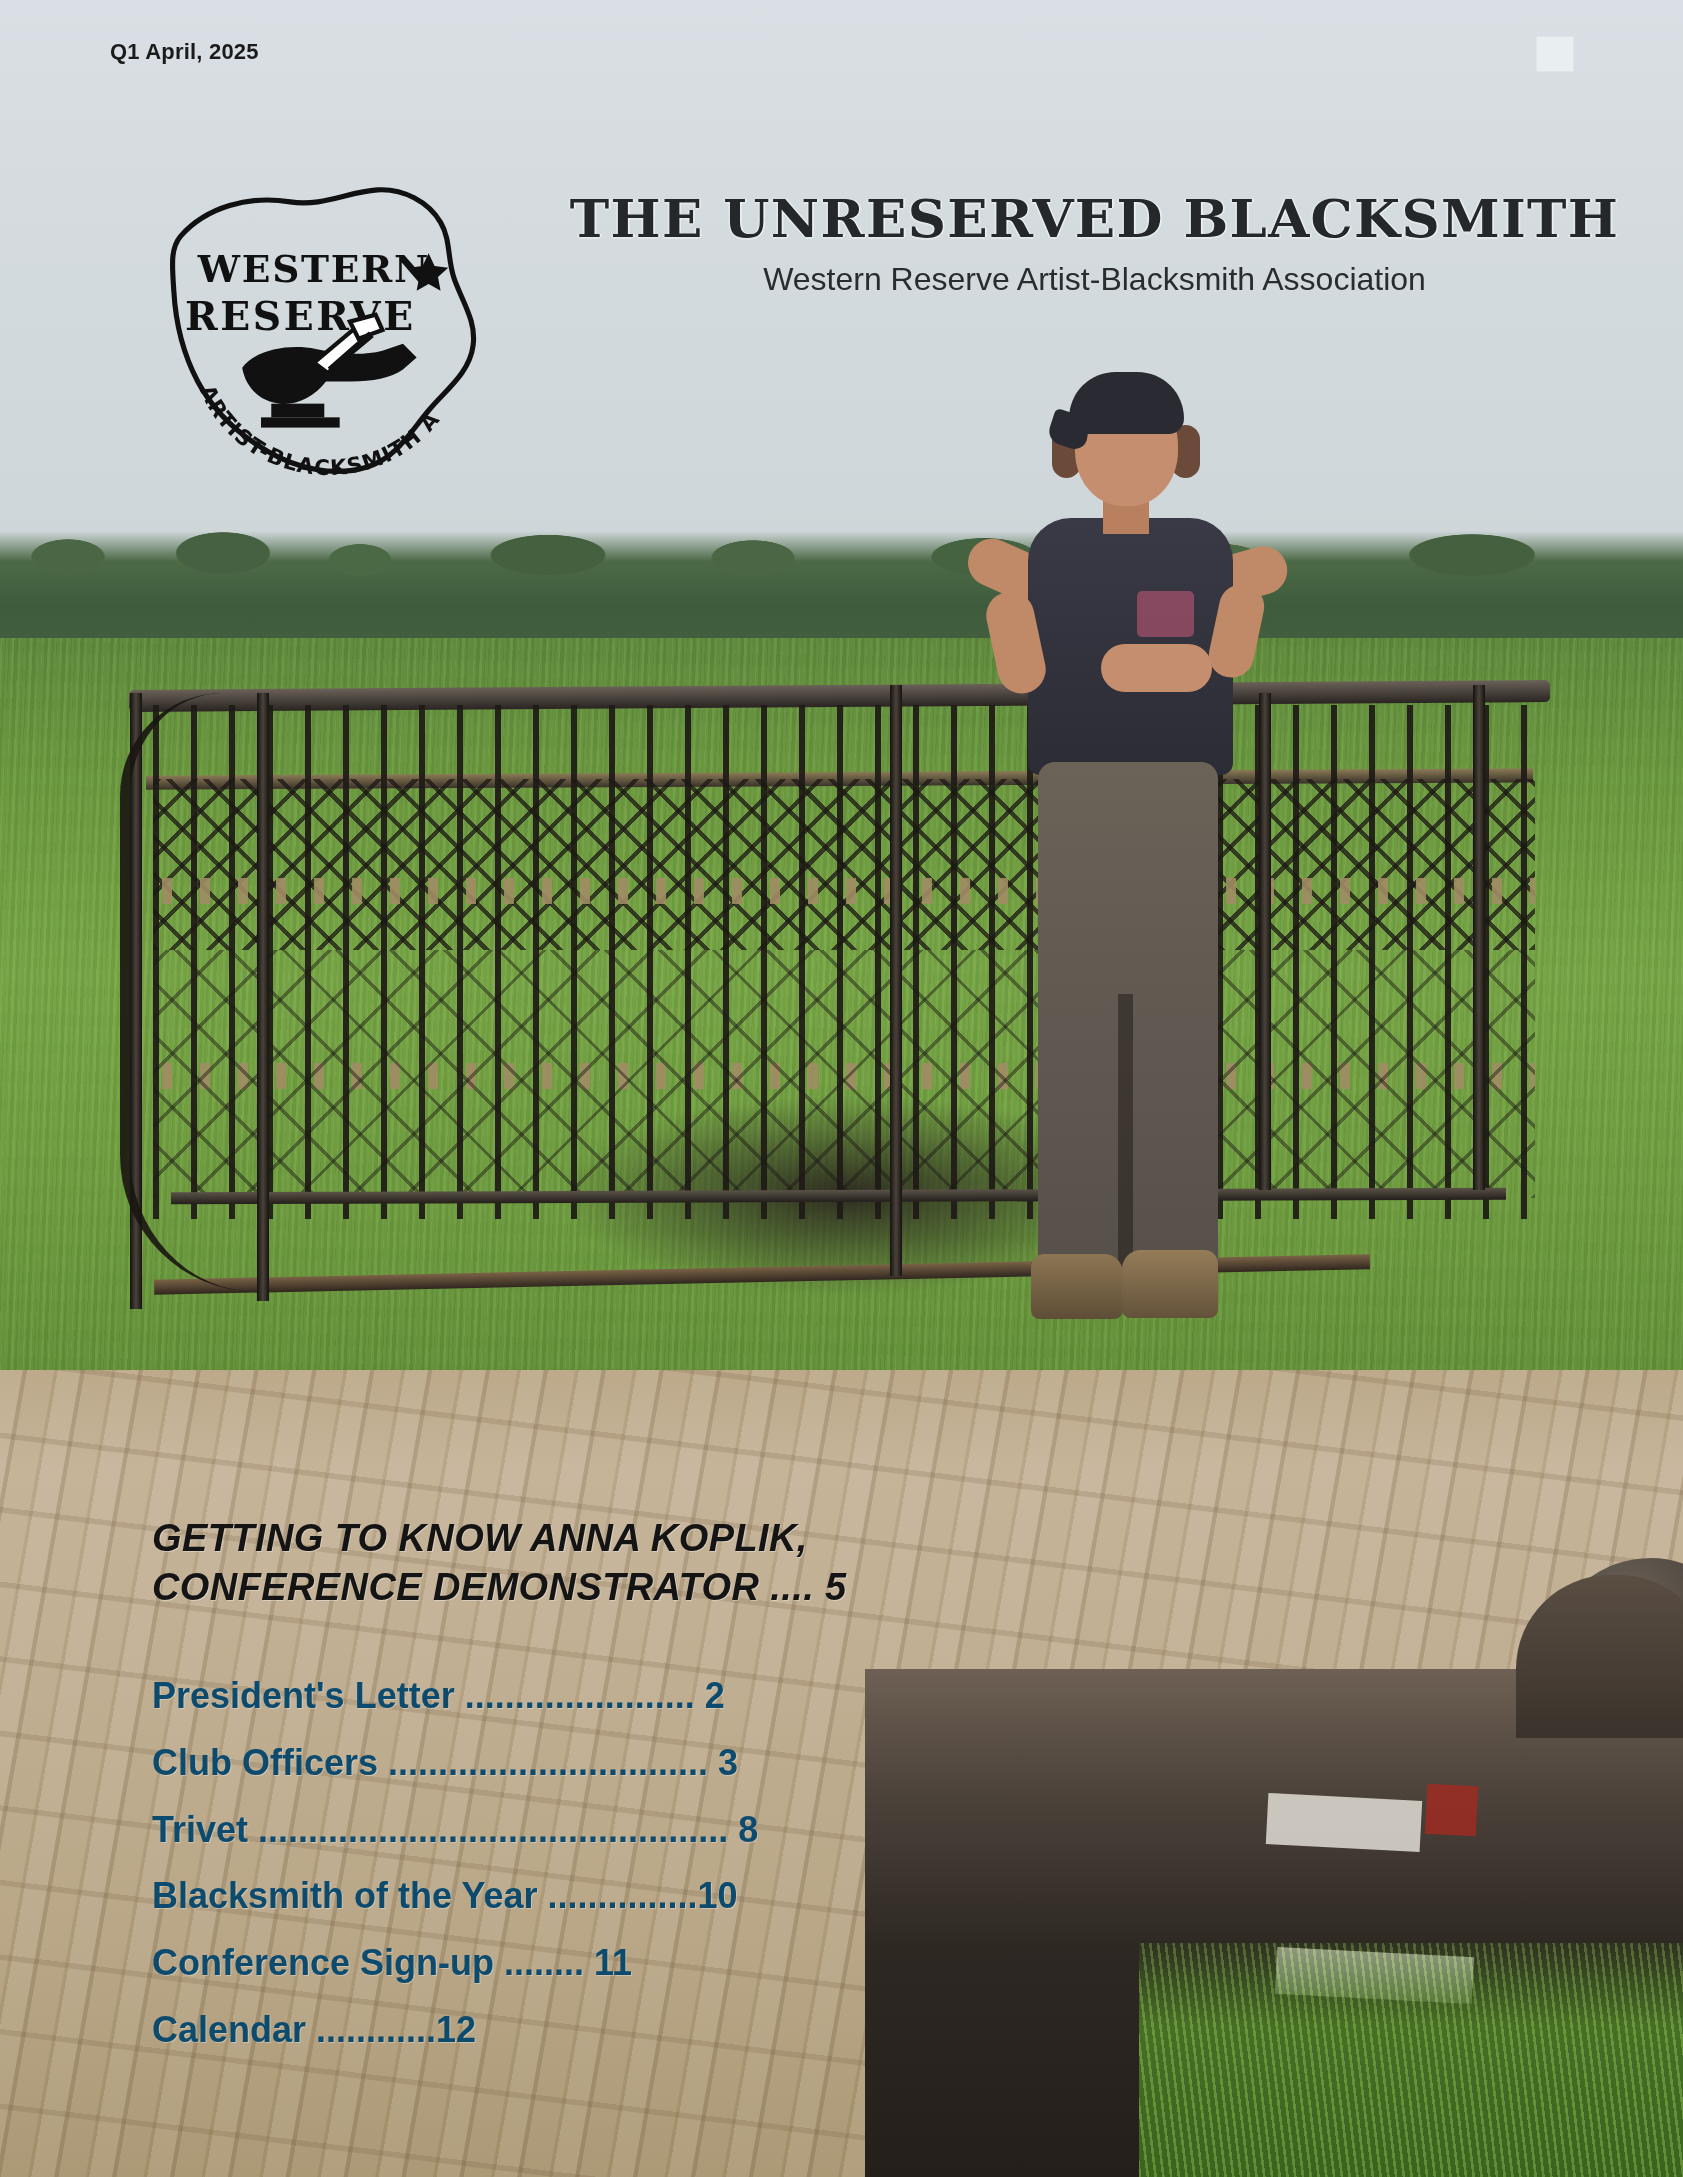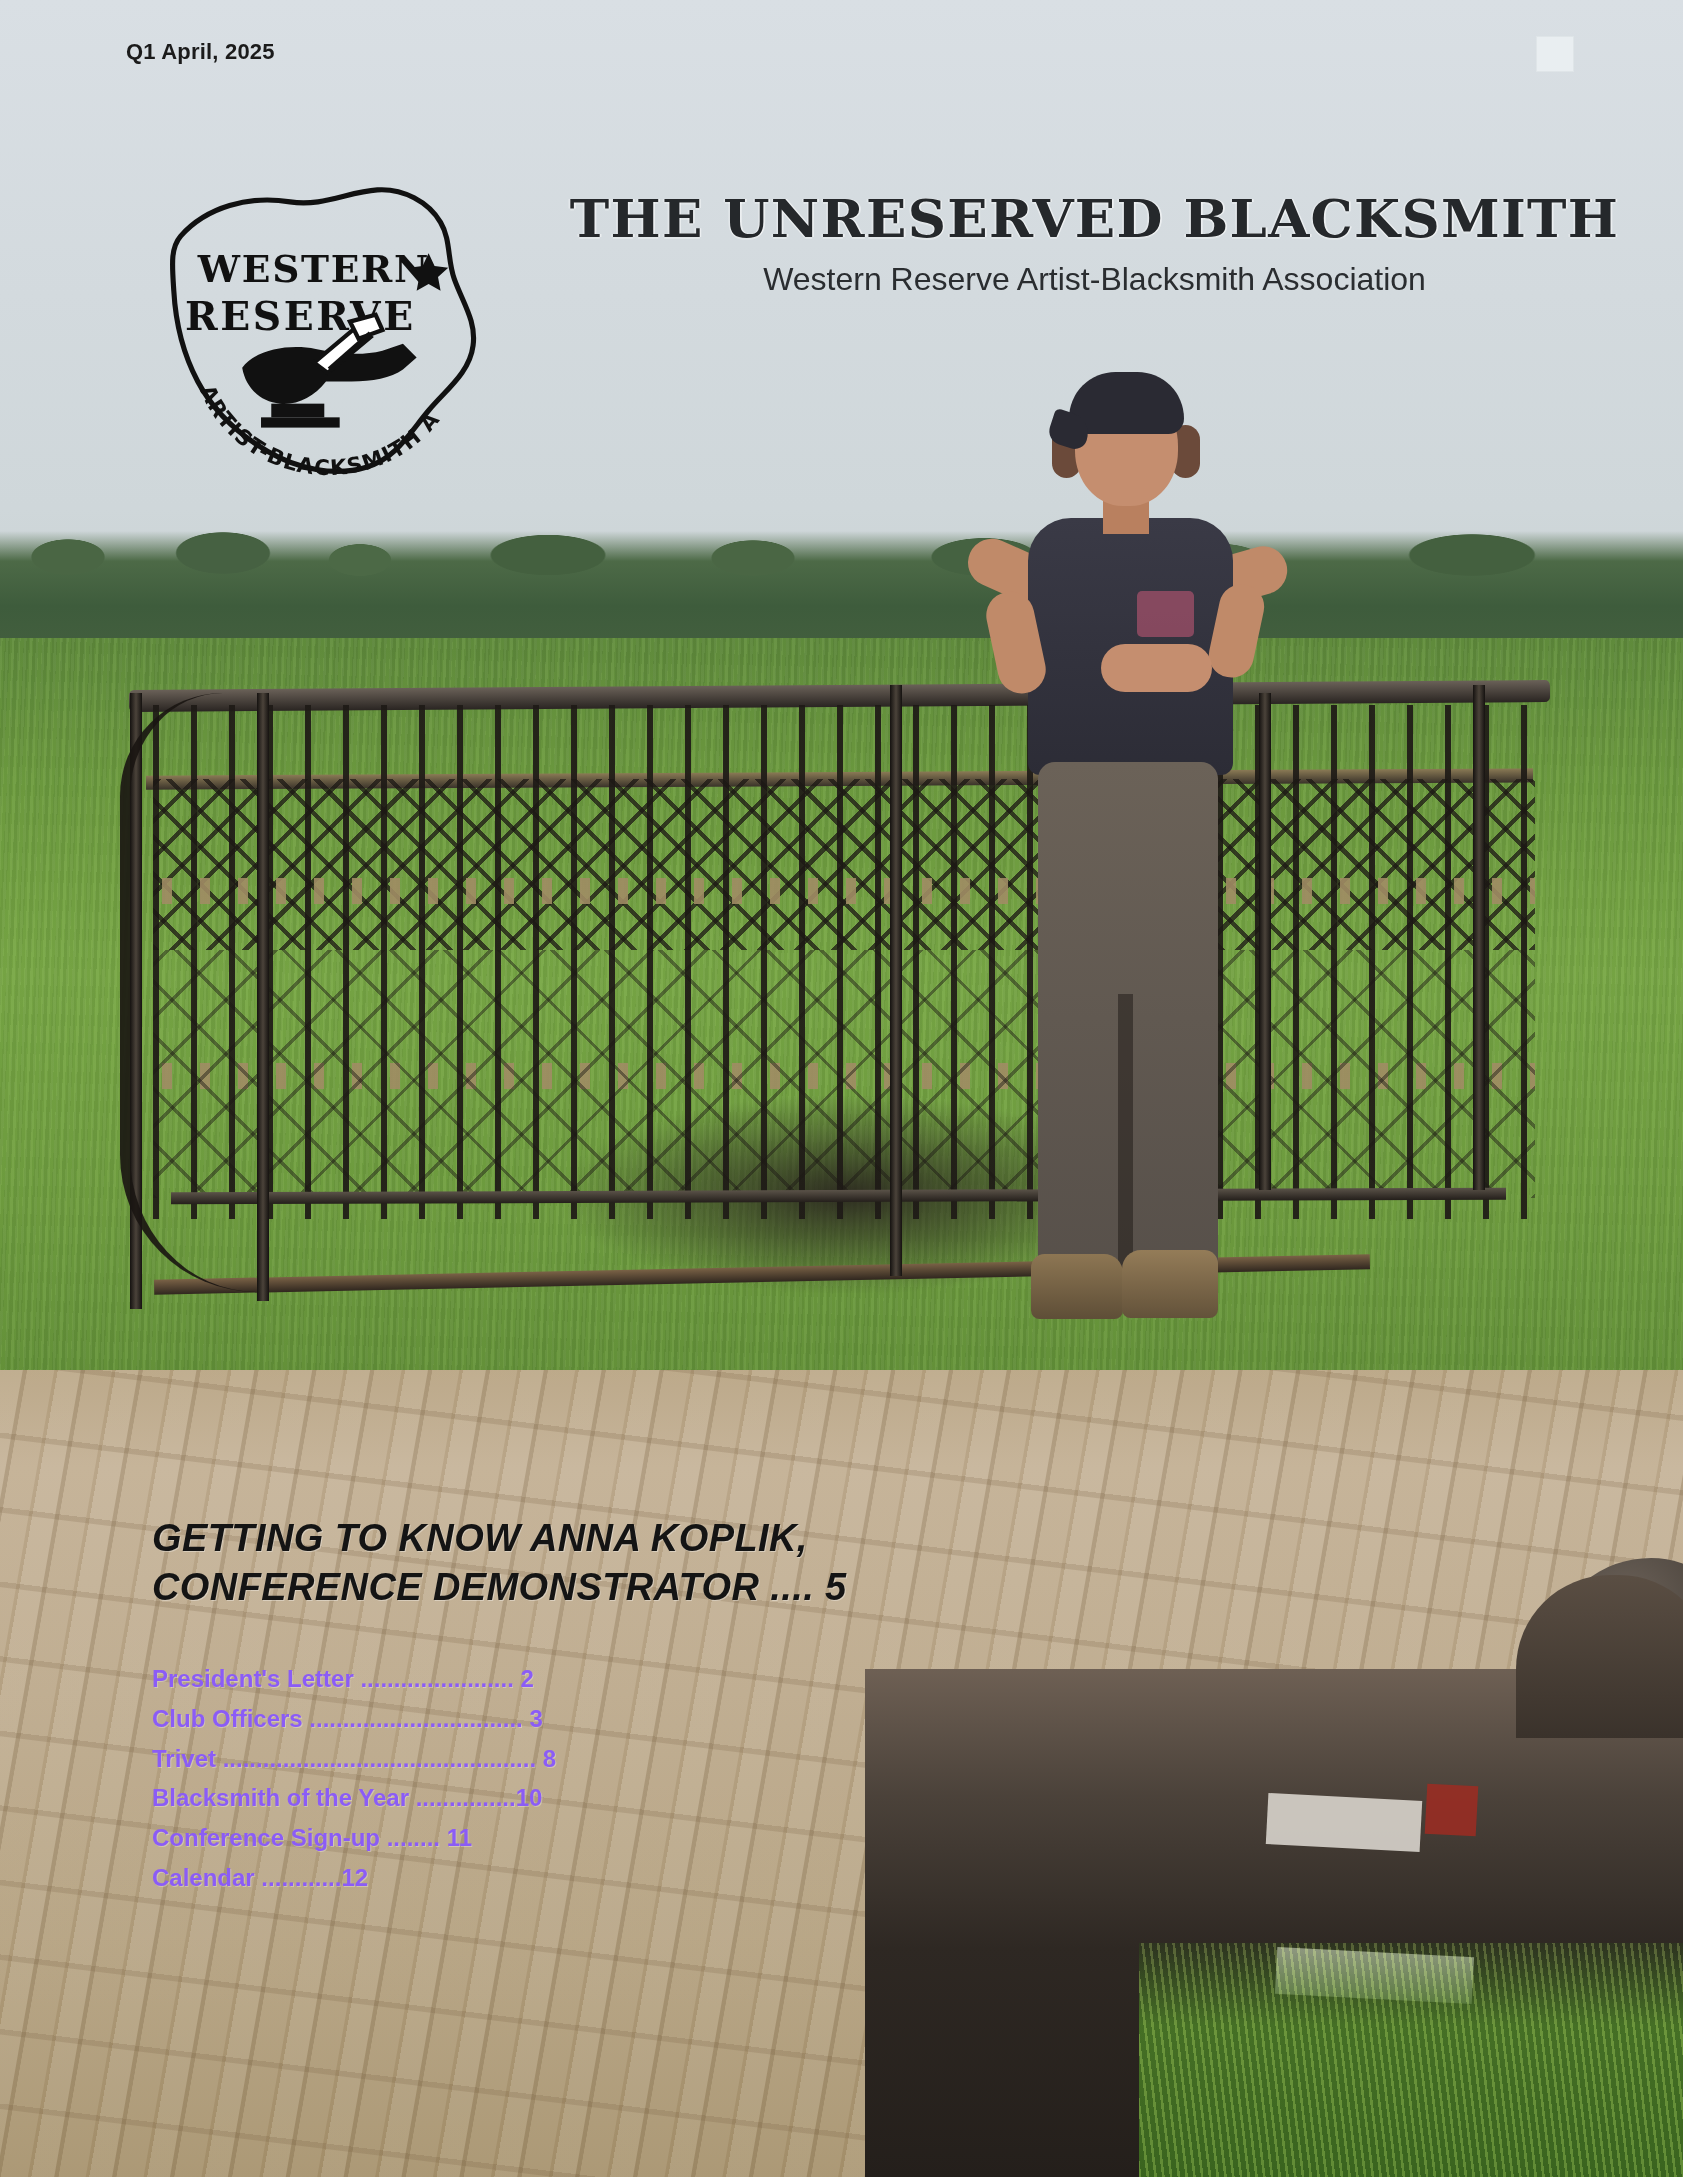--- a/index.html
+++ b/index.html
@@ -252,21 +252,21 @@
   .p-hands { position:absolute; left: 159px; top: 284px; width: 111px; height: 48px; background:#c58e6f; border-radius: 24px; }
   .p-pants { position:absolute; left: 96px; top: 402px; width: 180px; height: 514px; background: linear-gradient(to bottom,#6b6258,#57504a); border-radius: 17px 17px 6.8px 6.8px; }
   .p-leg-gap { position:absolute; left: 176px; top: 634px; width: 15.4px; height: 283px; background: rgba(35,30,26,0.55); }
   .p-boot-l { position:absolute; left: 89px; top: 894px; width: 92px; height: 65px; background: linear-gradient(to bottom,#8d7653,#5e4e37); border-radius: 13.7px 19px 8.6px 8.6px; }
   .p-boot-r { position:absolute; left: 180px; top: 890px; width: 96px; height: 68px; background: linear-gradient(to bottom,#947c58,#63523a); border-radius: 19px 13.7px 8.6px 8.6px; }
   .p-logo { position:absolute; left: 195px; top: 231px; width: 57px; height: 46px; background: rgba(200,90,120,0.55); border-radius: 5.1px; }
 
   
   .issue-date {
     position:absolute;
-    left: 126px; top: 39px;
+    left: 110px; top: 39px;
     font-size: 22px;
     font-weight: 700;
     color: #1b1b1b;
     letter-spacing: 0.2px;
   }
   .corner-box {
     position:absolute;
     right: 110px; top: 36px;
     width: 36px; height: 34px;
     background: #e9eef1;
@@ -319,26 +319,27 @@
     color: #141414;
     line-height: 1.28;
     text-shadow: 0.9px 0.9px 0 rgba(255,255,255,0.35);
   }
   .toc {
     position:absolute;
     left: 152px; top: 1659px;
     width: 942px;
   }
   .toc .entry {
-    font-size: 24px;
+    font-size: 36px;
     font-weight: 800;
-    color: #8b5cf6;
+    color: #0c4a6e;
     line-height: 1.66;
     white-space: nowrap;
     text-shadow: 0.9px 0.9px 0 rgba(255,255,255,0.30);
+    margin-top: 7px;
   }
 </style>
 </head>
 <body>
 
 <div id="page">
 
   <div class="photo">
     <div class="sky"></div>
     <div class="treeline"></div>

